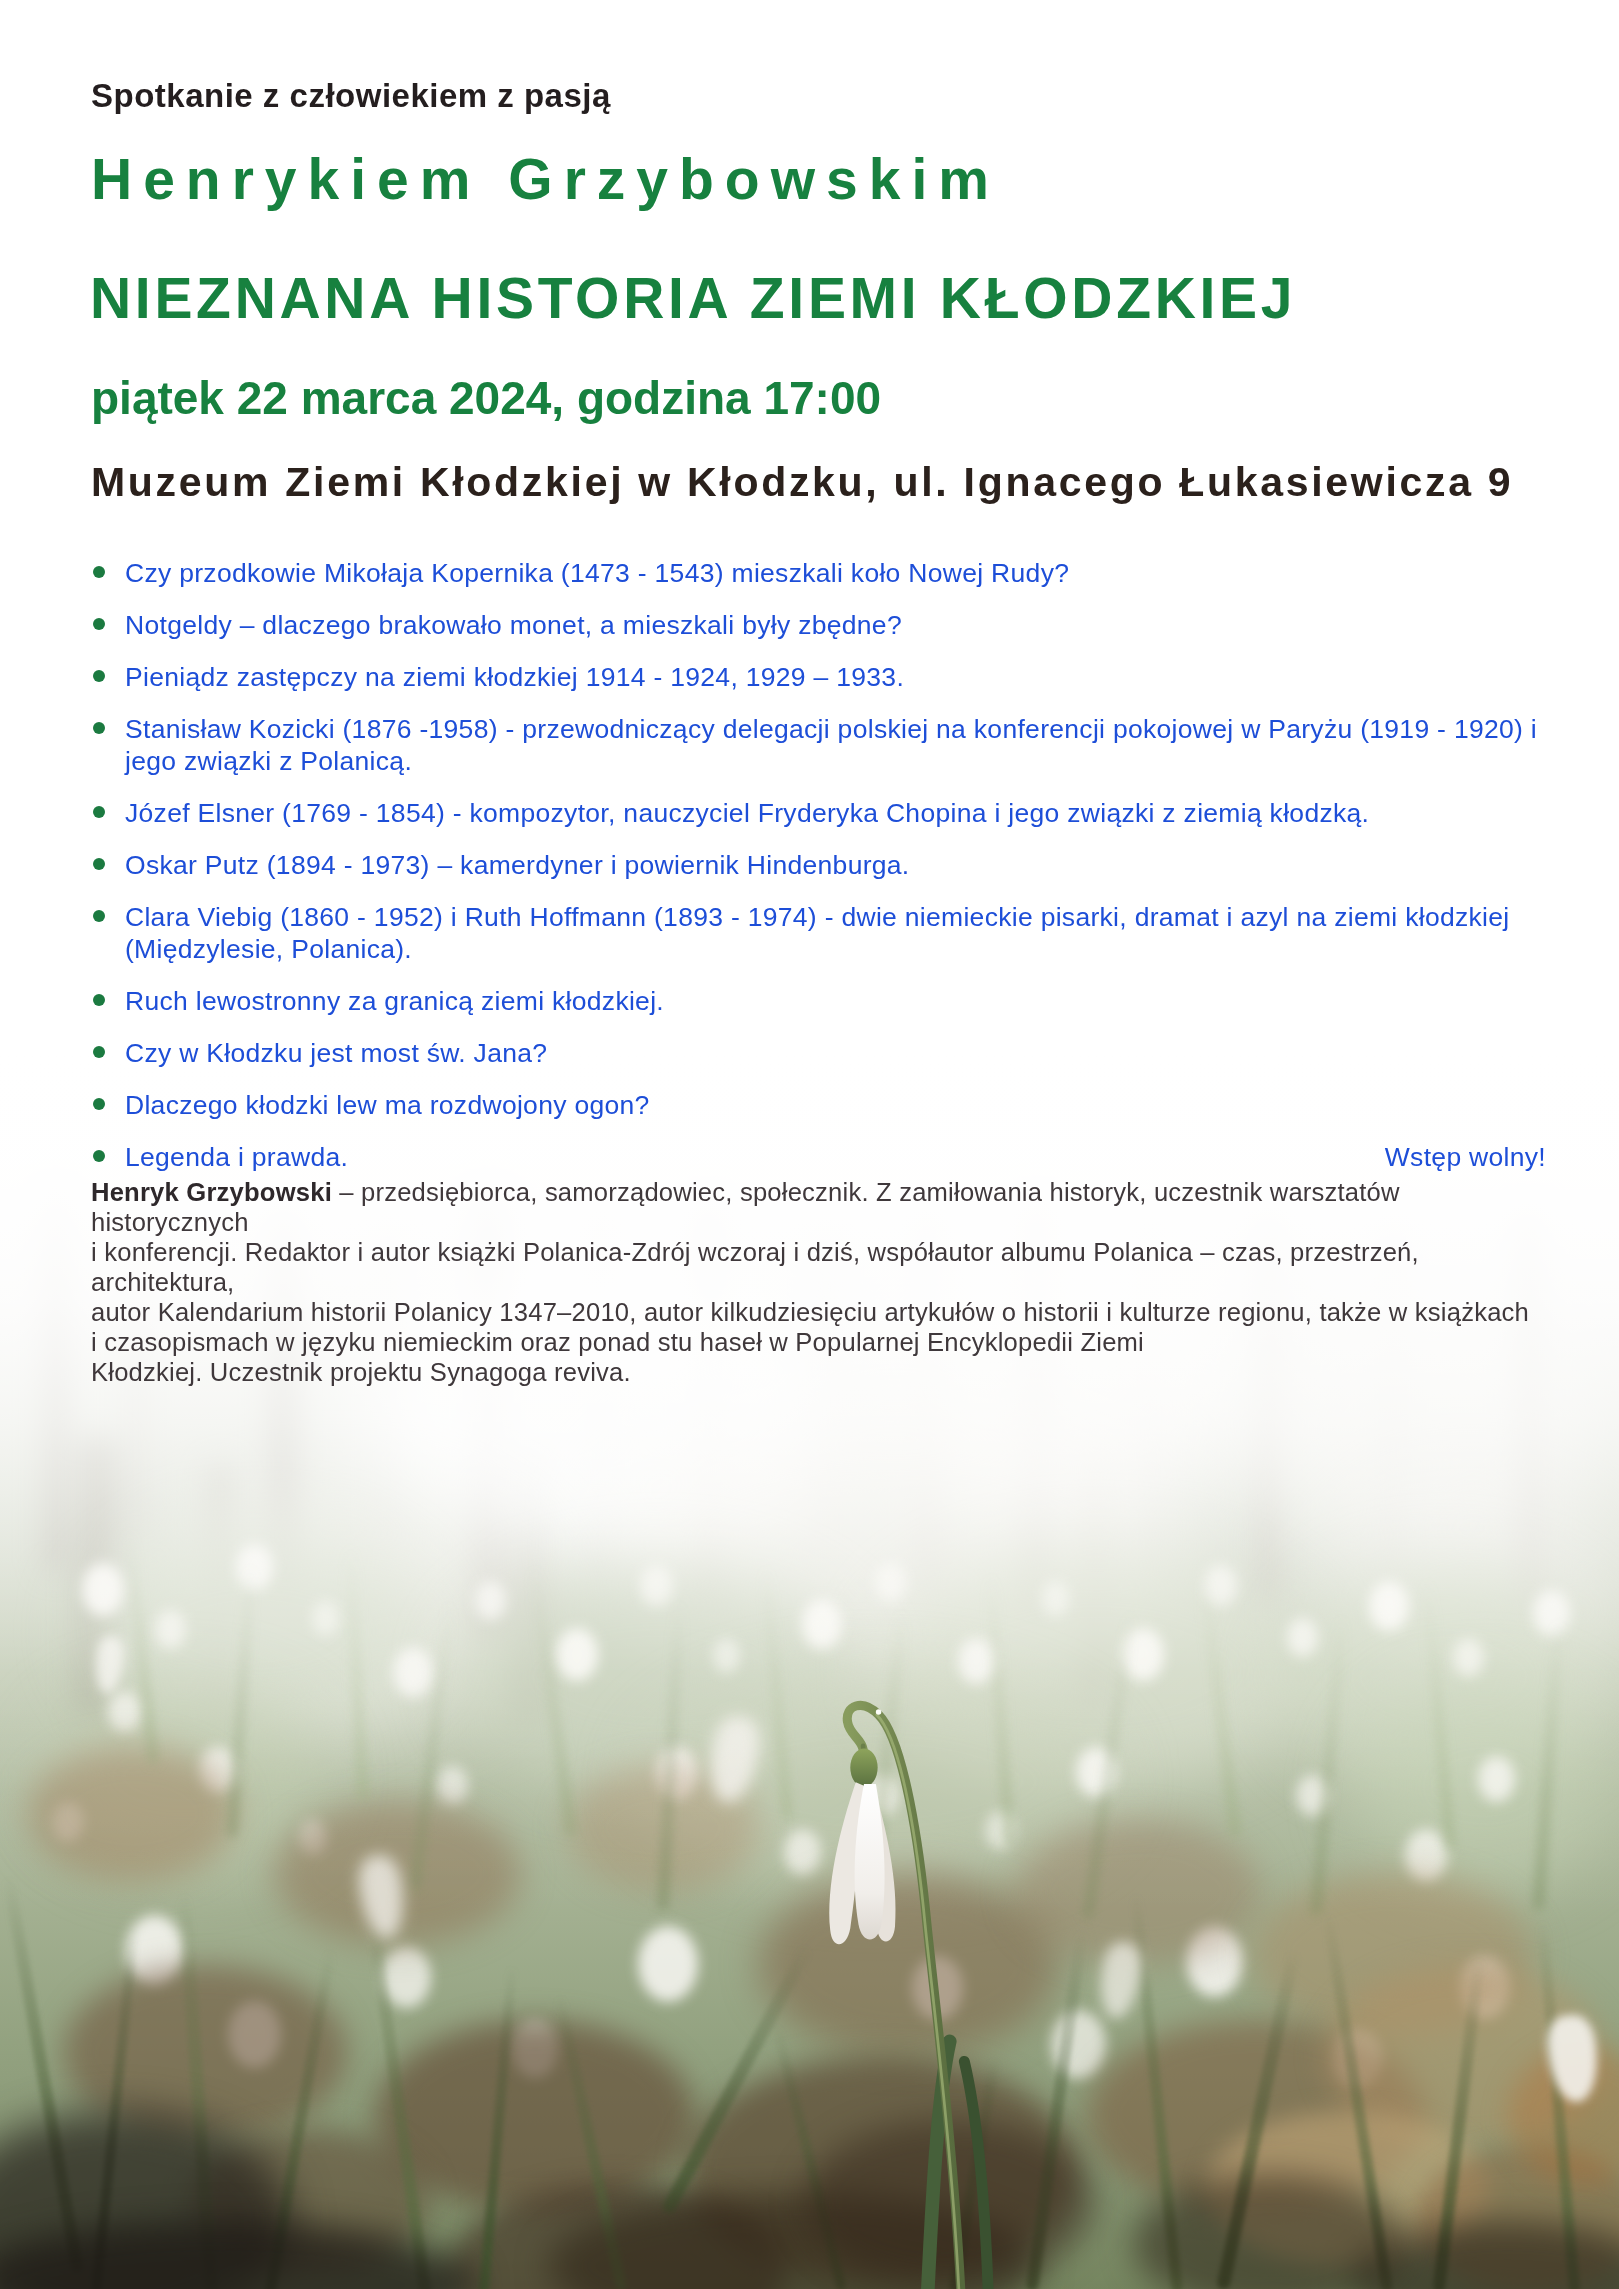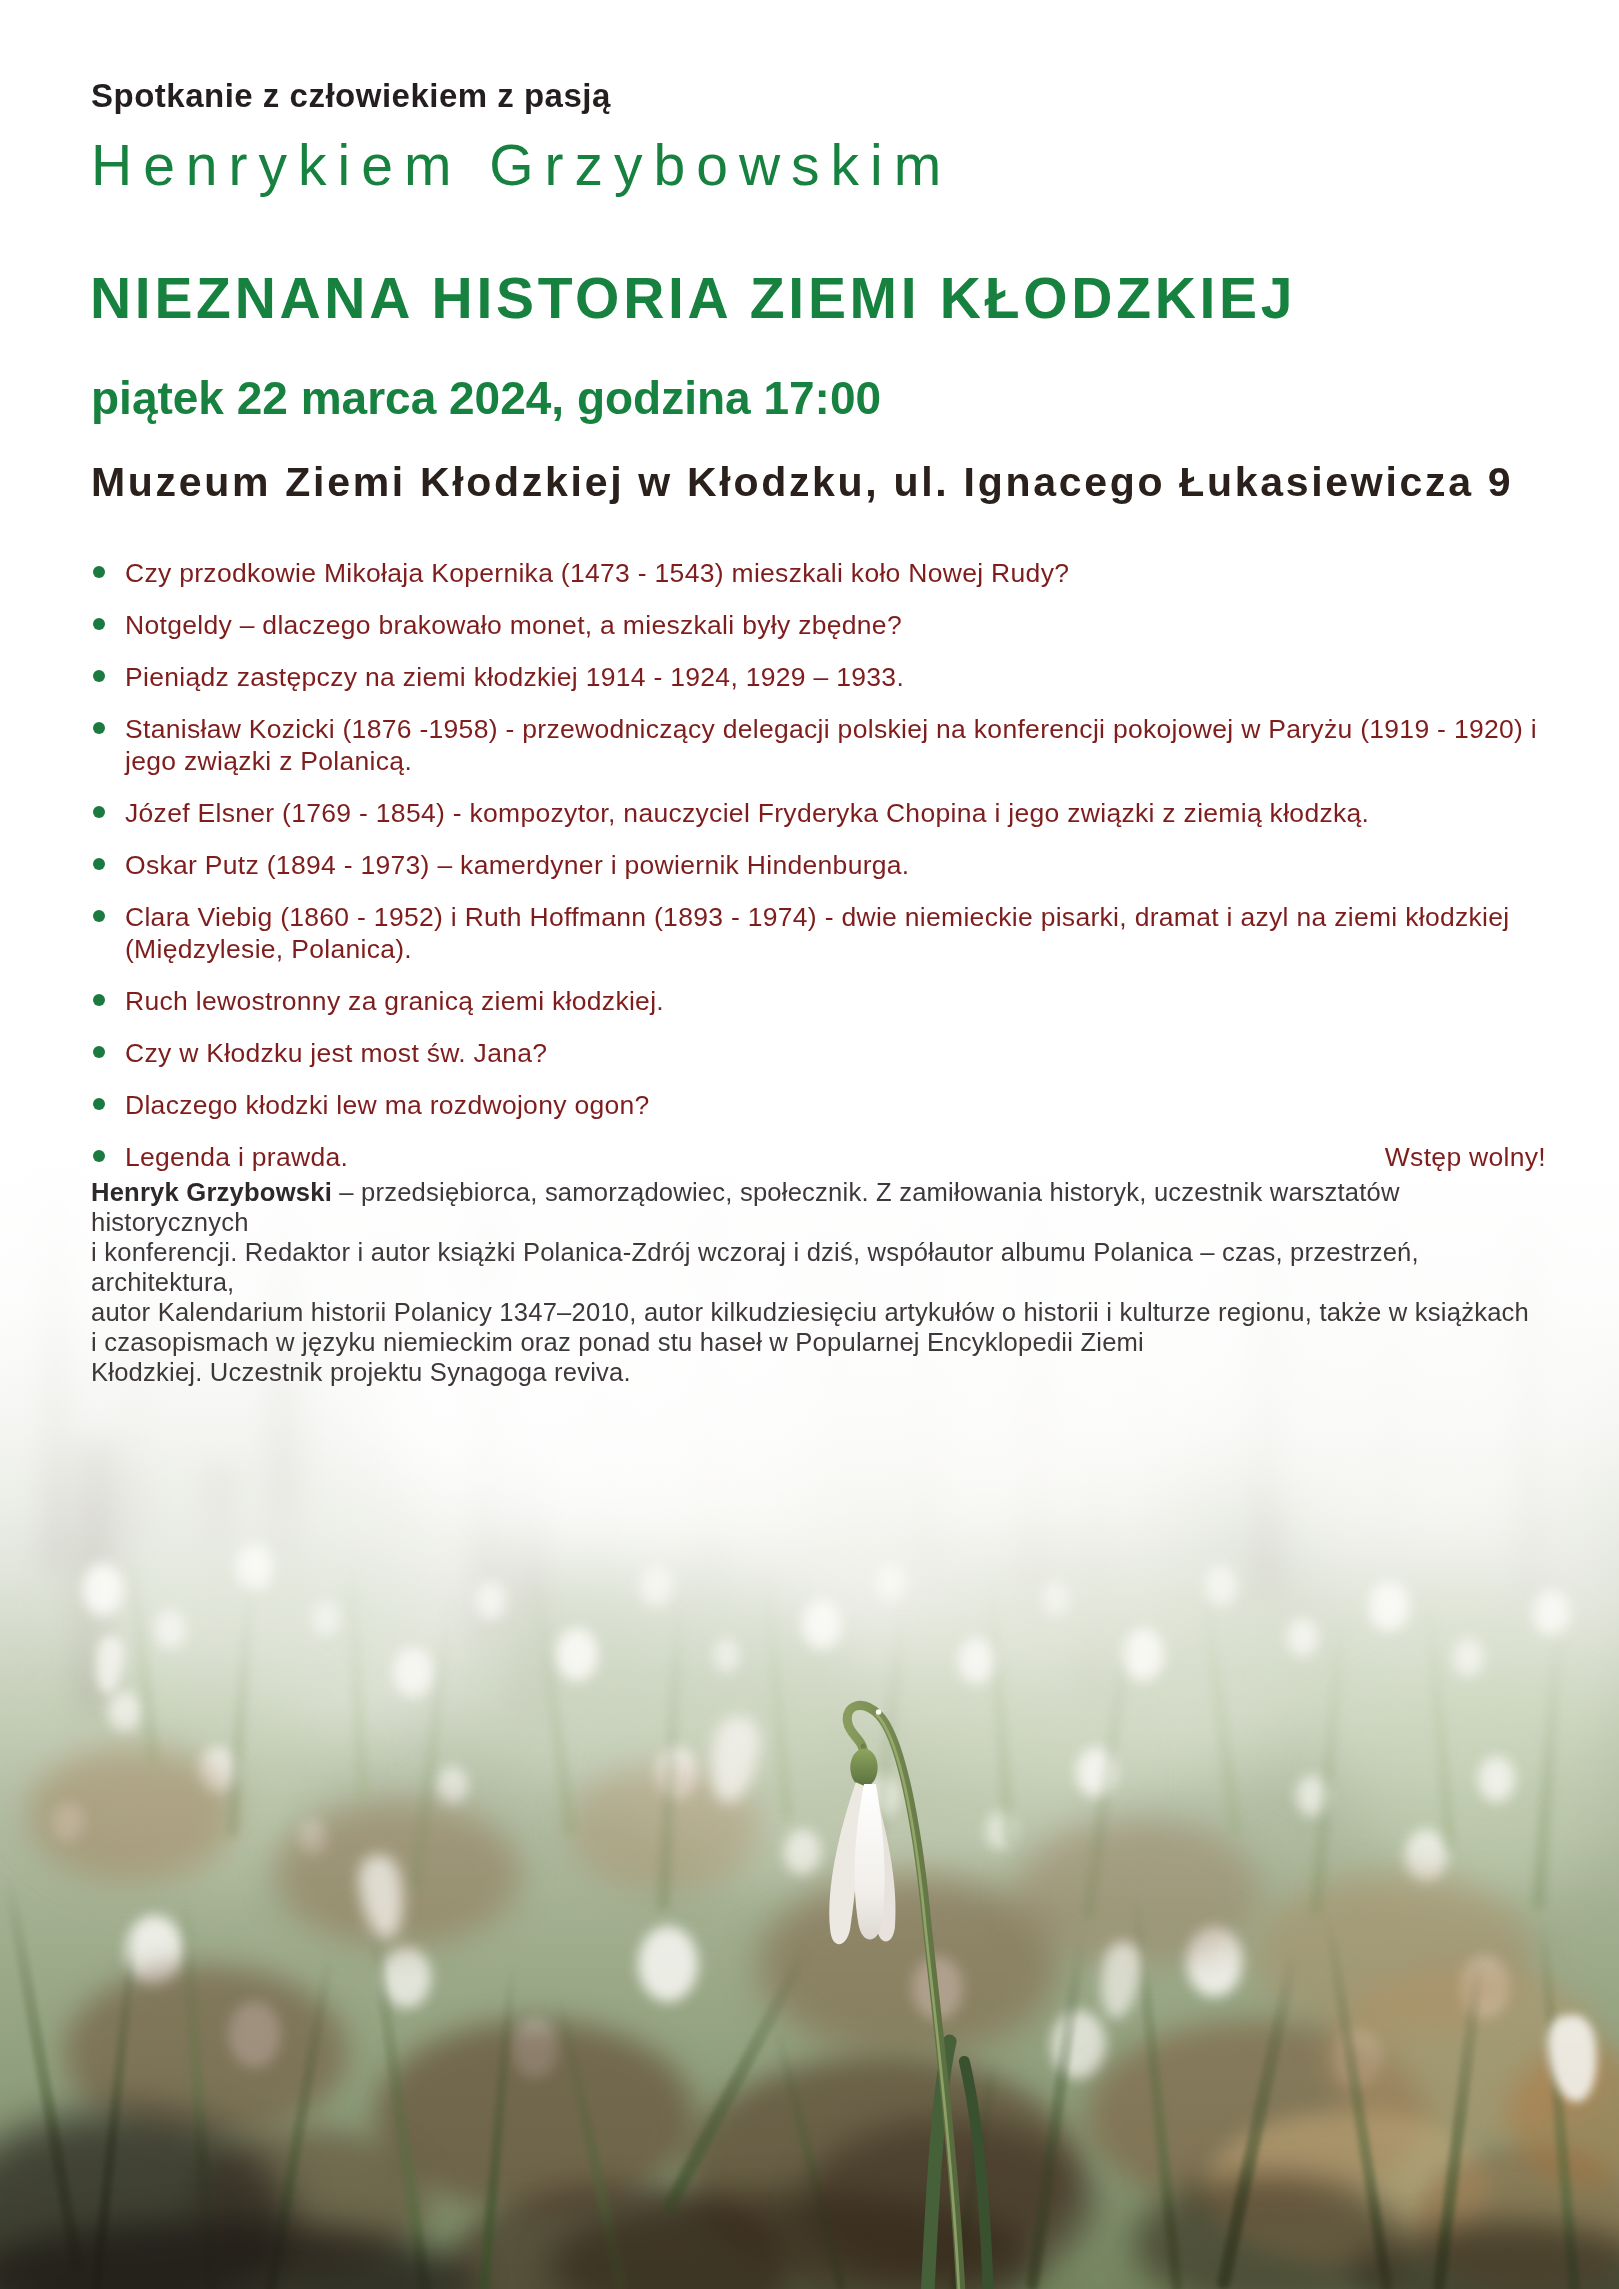--- a/index.html
+++ b/index.html
@@ -17,32 +17,32 @@
   .ph-fade{position:absolute;inset:0;pointer-events:none;
     background:linear-gradient(180deg,
       rgba(255,255,255,1) 0%,rgba(255,255,255,.97) 12%,rgba(255,255,255,.9) 20%,
       rgba(255,255,255,.72) 30%,rgba(255,255,255,.45) 40%,rgba(255,255,255,.18) 50%,
       rgba(255,255,255,.04) 60%,rgba(255,255,255,0) 70%);}
   .focal{position:absolute;left:749px;top:603px;width:292px;height:636px;}
   
   .content{position:absolute;inset:0;z-index:5;}
   .kicker{position:absolute;left:91px;top:77px;font-size:33px;font-weight:700;
     color:#241e1f;letter-spacing:0.5px;}
-  .person{position:absolute;left:91px;top:132px;margin:0;font-size:57px;font-weight:400;
+  .person{position:absolute;left:91px;top:146px;margin:0;font-size:57px;font-weight:700;
     color:#17813f;letter-spacing:11px;white-space:nowrap;}
   .title{position:absolute;left:90px;top:265px;margin:0;font-size:57px;font-weight:700;
     color:#17813f;letter-spacing:3.7px;white-space:nowrap;}
   .dateline{position:absolute;left:91px;top:371px;font-size:46px;font-weight:700;
     color:#17813f;letter-spacing:0;}
   .venue{position:absolute;left:91px;top:459px;font-size:41px;font-weight:700;
     color:#2b211c;letter-spacing:2.7px;white-space:nowrap;}
   .topics{position:absolute;left:91px;top:557px;width:1455px;margin:0;padding:0;
     list-style:none;}
   .topics li{position:relative;display:flex;align-items:flex-start;padding-left:34px;
-    margin-bottom:20px;font-size:26.5px;line-height:32px;color:#7f1d1d;letter-spacing:0.3px;}
+    margin-bottom:20px;font-size:26.5px;line-height:32px;color:#1d4ed8;letter-spacing:0.3px;}
   .topics .dot{position:absolute;left:1.8px;top:9.1px;width:12px;height:12px;border-radius:50%;
     background:#1b7a40;}
   .topics .t{flex:1;}
   .topics .adm{margin-left:auto;white-space:nowrap;padding-left:37px;}
   .bio{position:absolute;left:91px;top:1177px;width:1462px;font-size:25.6px;line-height:30px;
     color:#3f383b;letter-spacing:0.2px;}
   .bio .bname{font-weight:700;color:#2e282b;}
 </style>
 </head>
 <body>

